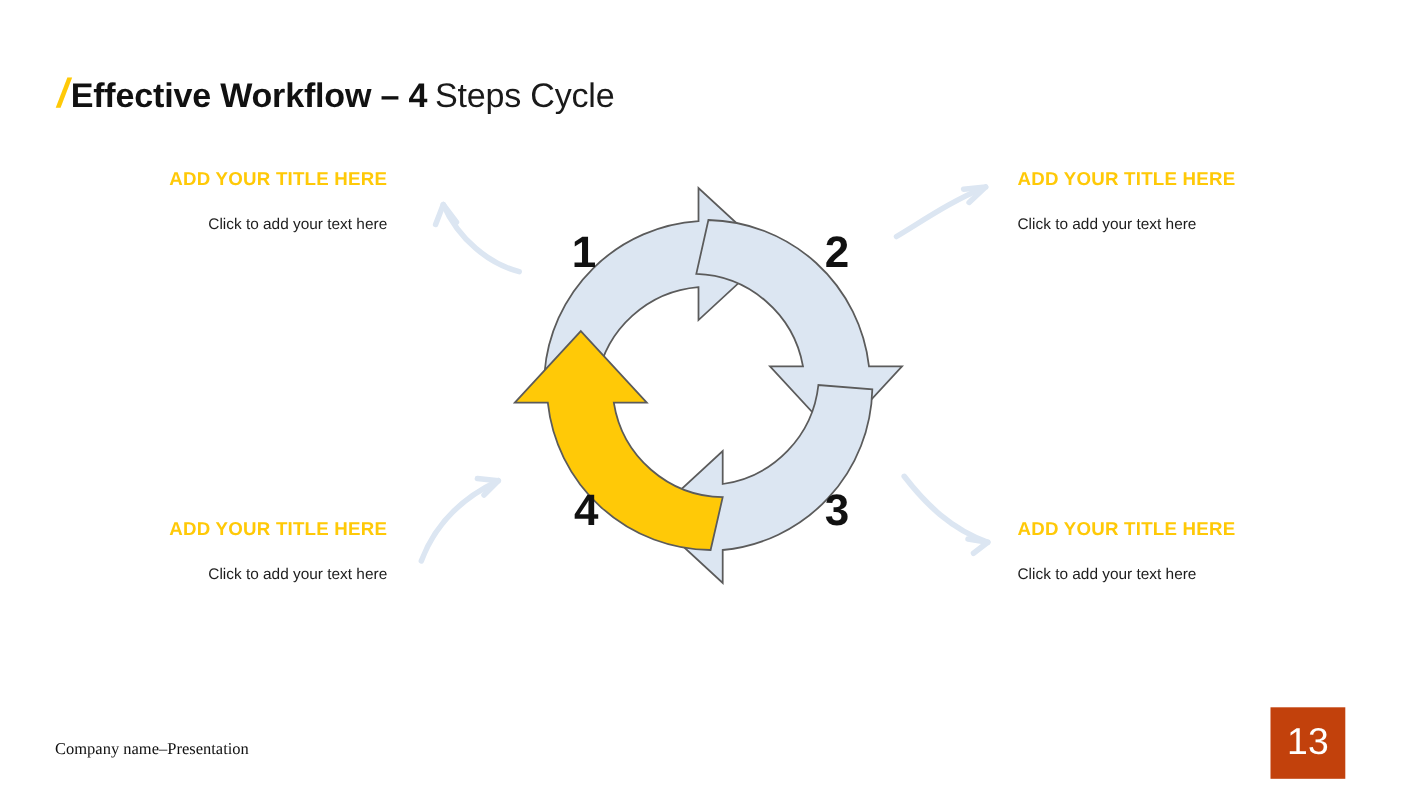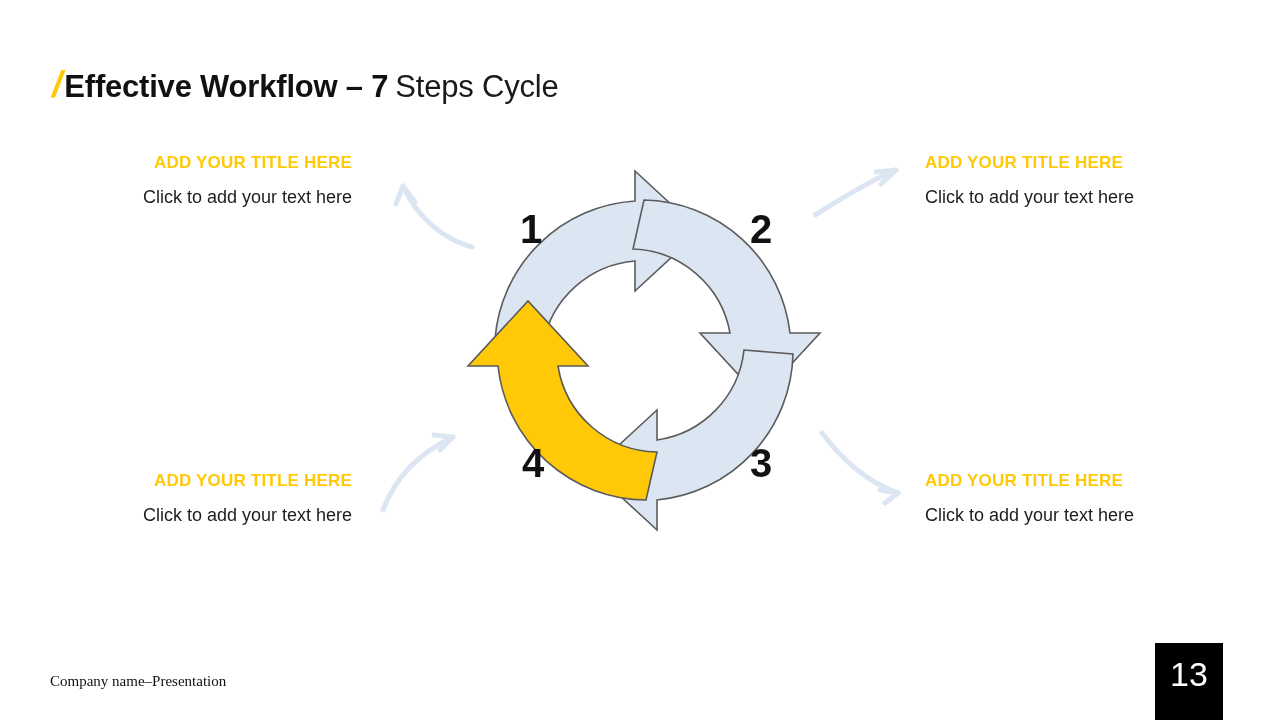--- a/index.html
+++ b/index.html
@@ -68,25 +68,25 @@
     font-family: "Liberation Sans", sans-serif;
     font-size: 17px;
     font-weight: bold;
     color: #FFC907;
     letter-spacing: 0.2px;
     line-height: 1.15;
     white-space: nowrap;
   }
   .callout .c-text {
     font-family: "Liberation Sans", sans-serif;
-    font-size: 18px;
+    font-size: 14px;
     font-weight: normal;
     color: #1d1d1d;
     line-height: 1.15;
-    margin-top: 14px;
+    margin-top: 22px;
     white-space: nowrap;
   }
   .callout.align-right {
     text-align: right;
   }
   .callout.align-left {
     text-align: left;
   }
 
   #callout-1 { left: 52px;  top: 153px; }
@@ -115,22 +115,22 @@
     font-size: 15px;
     color: #111111;
     letter-spacing: 0px;
     white-space: nowrap;
   }
   #page-badge {
     position: absolute;
     left: 1155px;
     top: 643px;
     width: 68px;
-    height: 77px;
-    background: #000000;
+    height: 65px;
+    background: #c2410c;
   }
   #page-badge .pg-num {
     position: absolute;
     left: 0;
     top: 14px;
     width: 68px;
     text-align: center;
     font-family: "Liberation Sans", sans-serif;
     font-size: 34px;
     font-weight: normal;
@@ -138,21 +138,21 @@
     line-height: 1;
   }
 </style>
 </head>
 <body>
 
 <div id="slide">
 
   <div id="title-block">
     <span id="title-slash">/</span>
-    <span id="title-strong">Effective Workflow – 7</span>
+    <span id="title-strong">Effective Workflow – 4</span>
     <span id="title-light">Steps Cycle</span>
   </div>
 
   <div class="callout align-right" id="callout-1">
     <div class="c-title">ADD YOUR TITLE HERE</div>
     <div class="c-text">Click to add your text here</div>
   </div>
 
   <div class="callout align-left" id="callout-2">
     <div class="c-title">ADD YOUR TITLE HERE</div>

